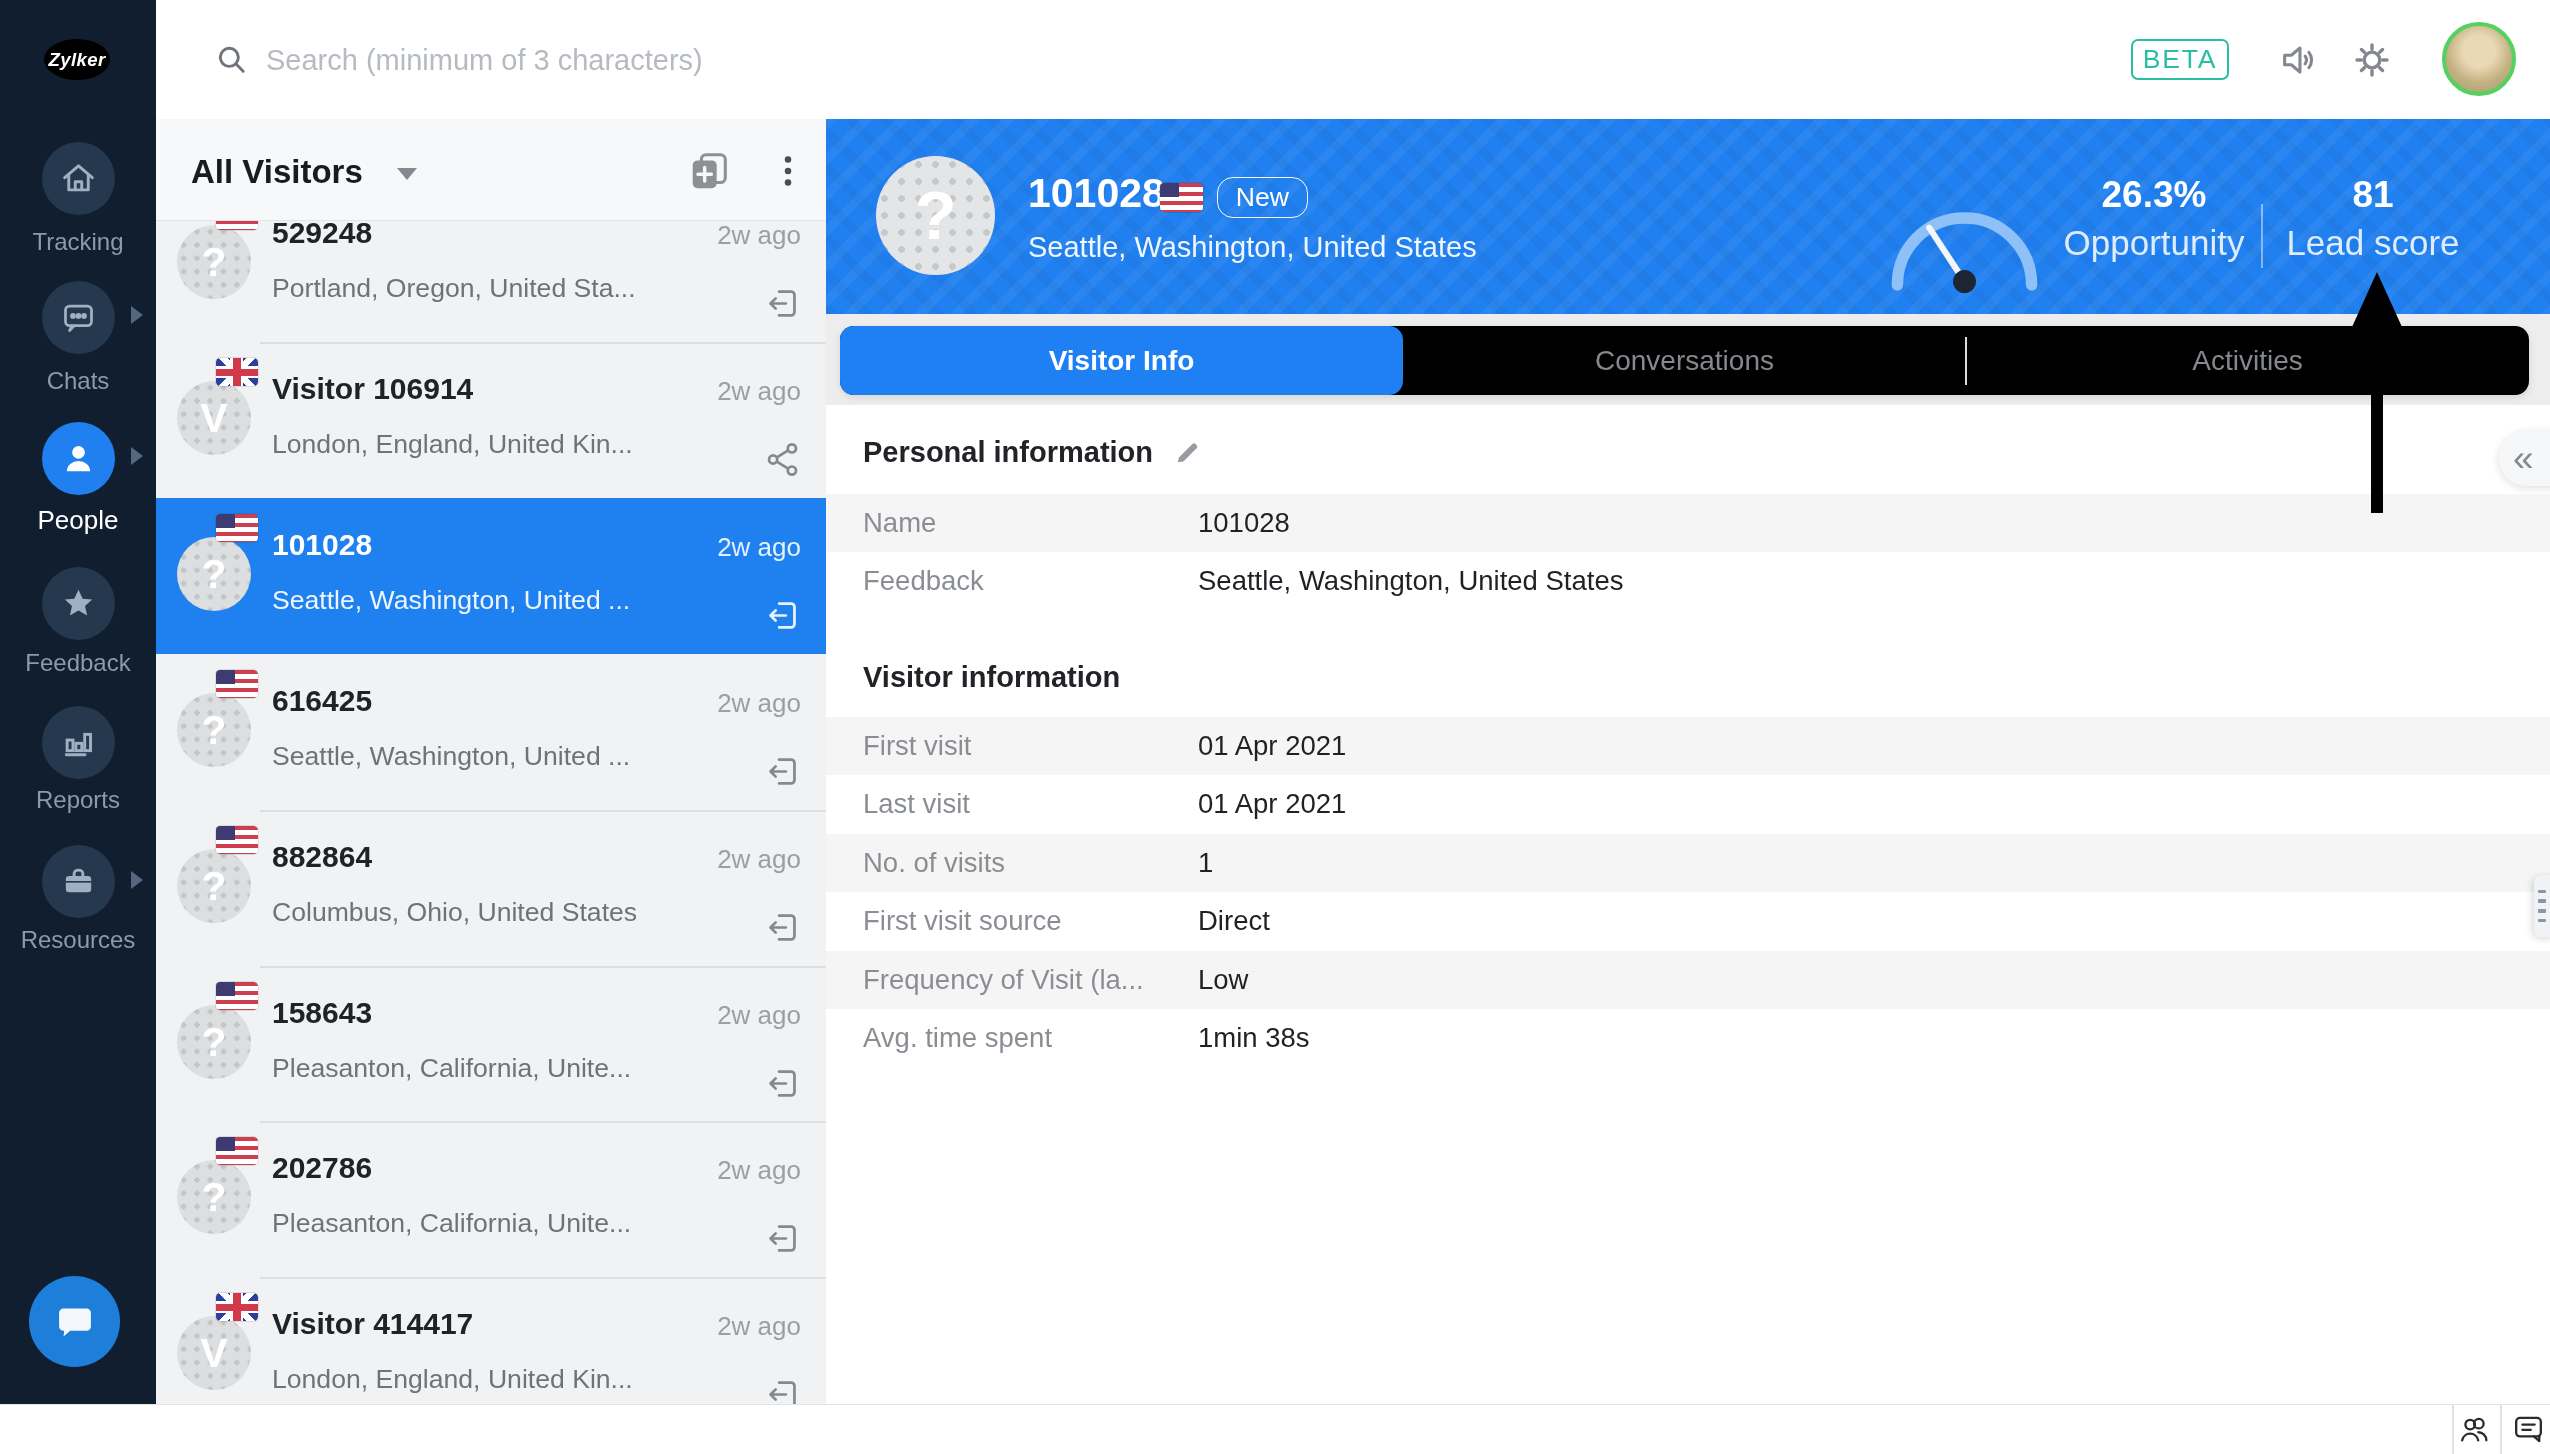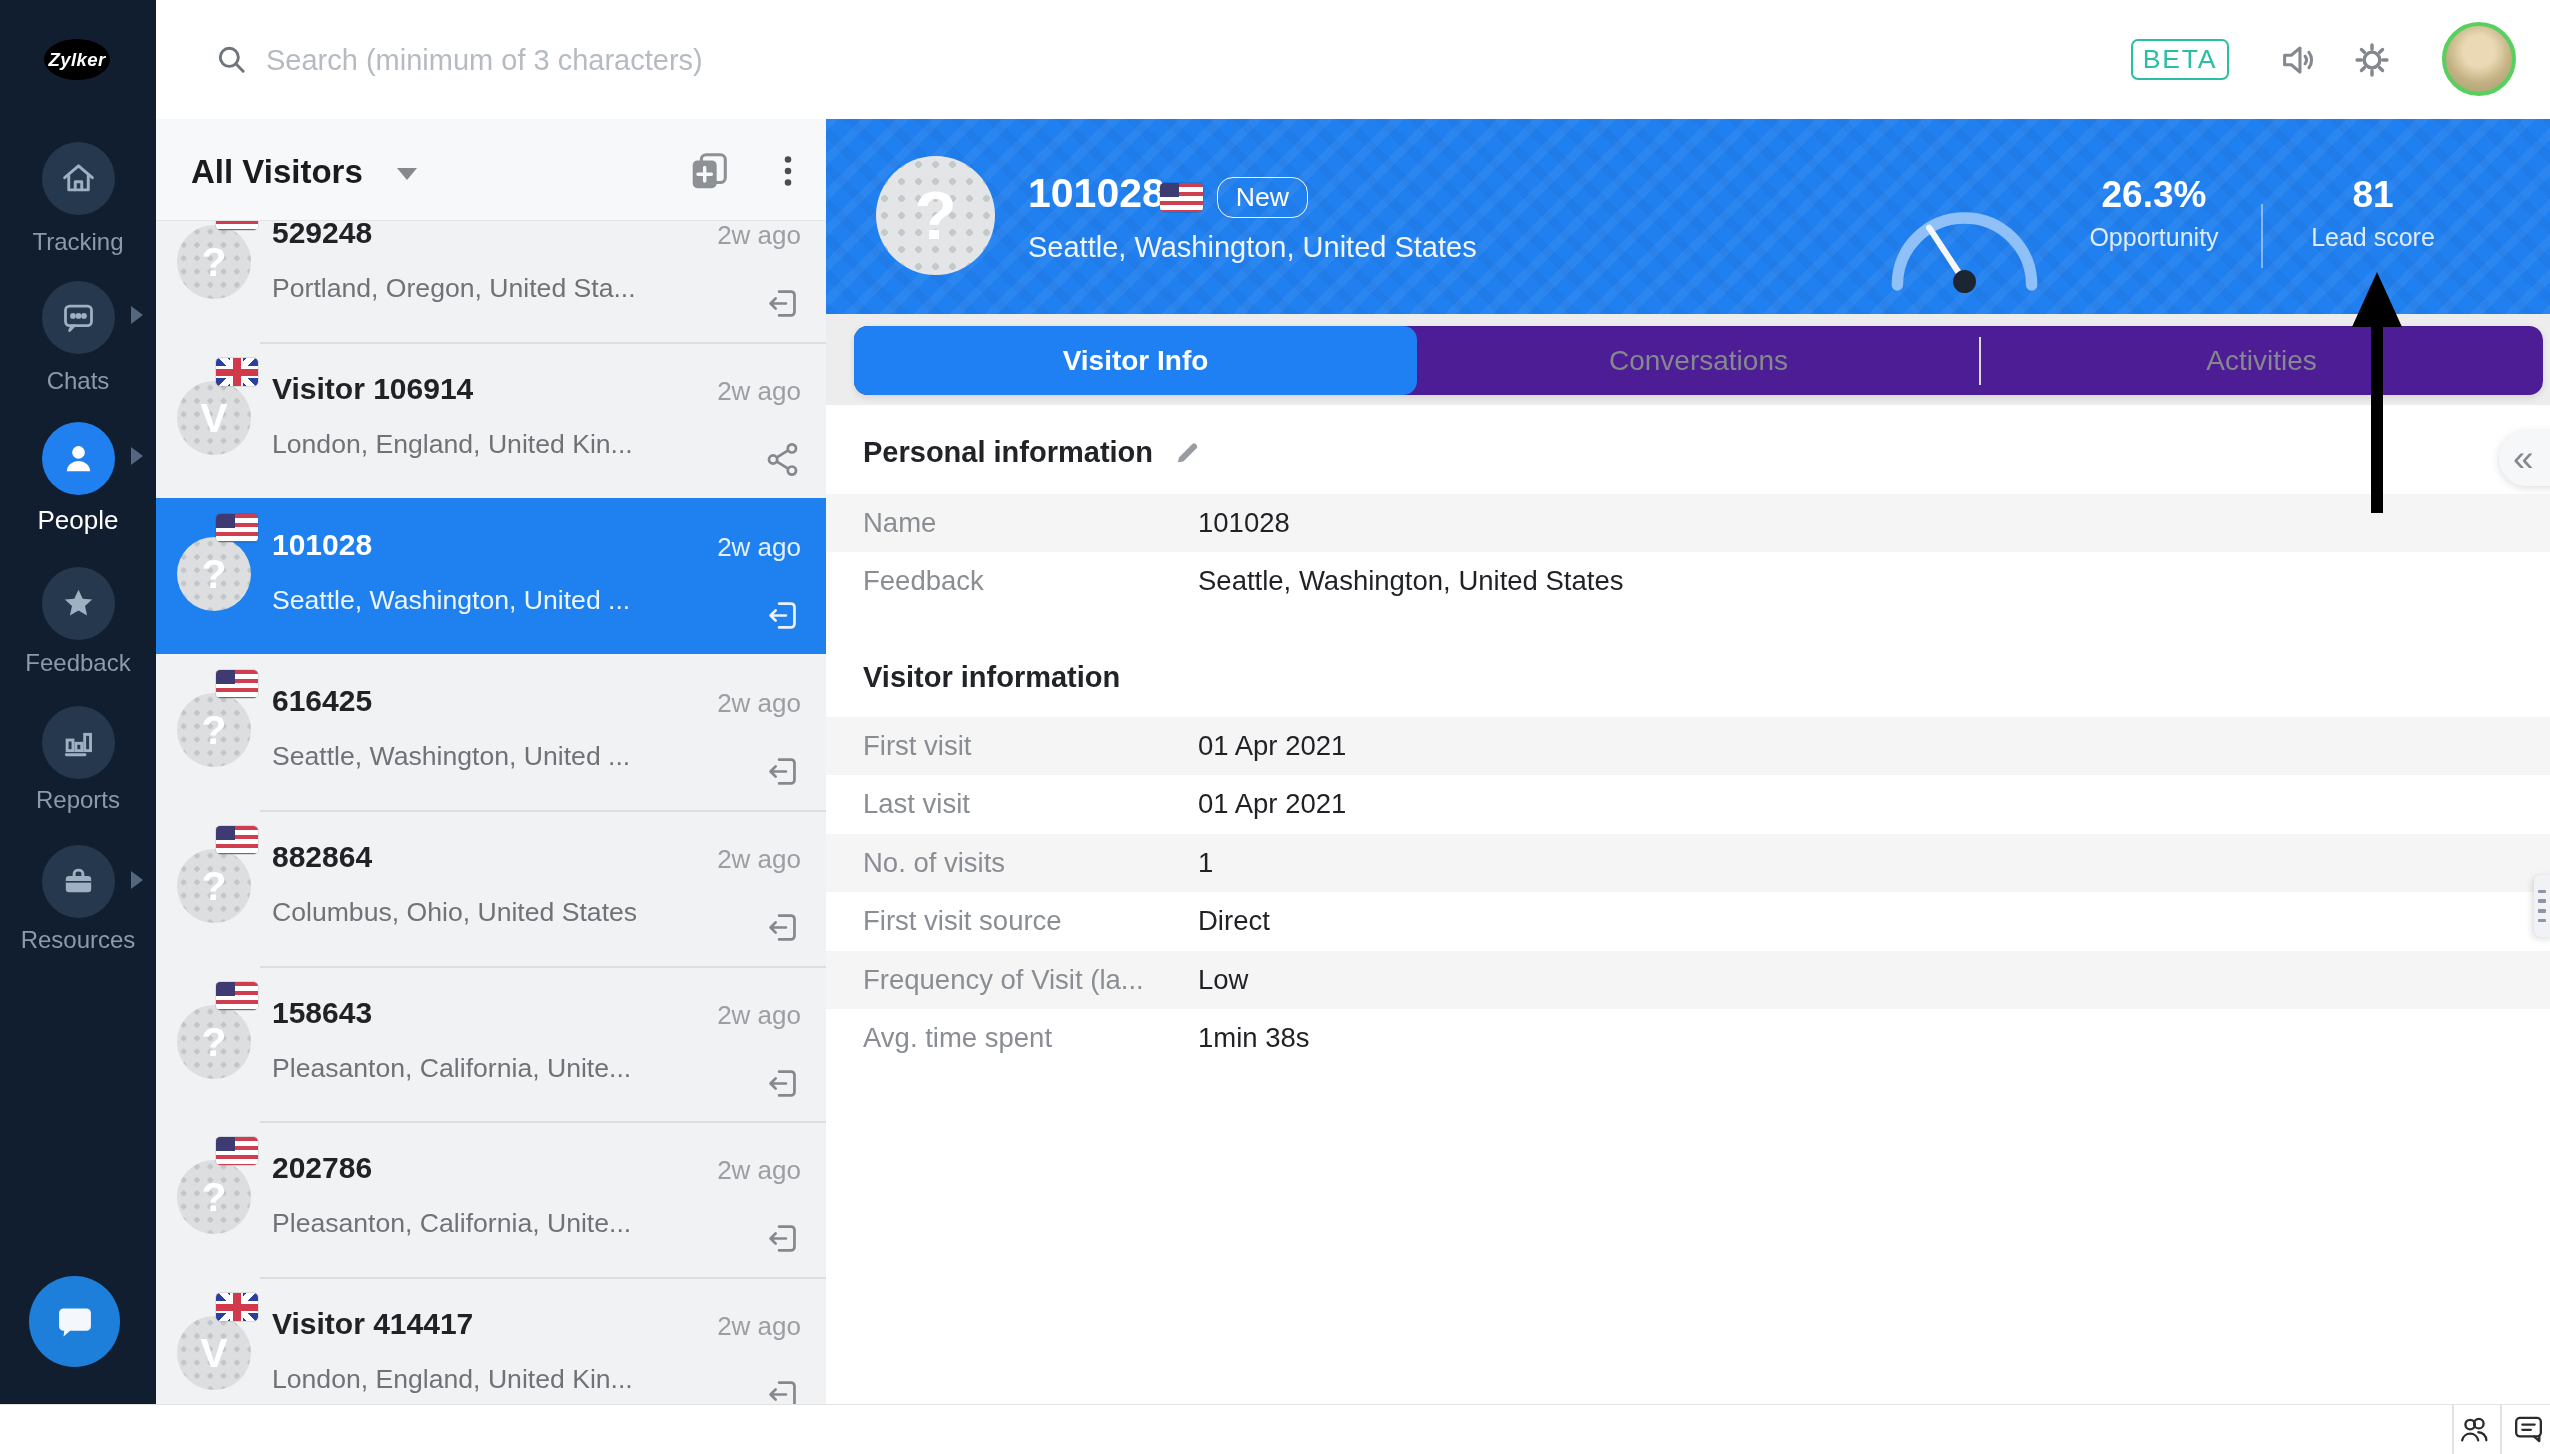--- a/index.html
+++ b/index.html
@@ -87,25 +87,25 @@
         background-image:radial-gradient(circle,#c6c9cc 26%,transparent 30%);
         background-size:17px 17px;
         display:flex;align-items:center;justify-content:center;color:#fff;font-size:69px;font-weight:bold;}
   .d-title{left:202px;top:51px;font-size:41px;font-weight:bold;color:#fff;}
   .flag.md{left:334px;top:64px;width:43px;height:29px;}
   .new-badge{left:391px;top:58px;height:39px;padding:0 17.7px;border:1.8px solid rgba(255,255,255,.95);
         border-radius:16px;color:#fff;font-size:26.6px;display:flex;align-items:center;}
   .d-sub{left:202px;top:112px;font-size:29px;color:rgba(255,255,255,.93);}
   .stat{width:266px;text-align:center;color:#fff;}
   .stat-value{font-size:37px;font-weight:bold;}
-  .stat-label{font-size:25px;color:rgba(255,255,255,.85);margin-top:7px;}
+  .stat-label{font-size:35px;color:rgba(255,255,255,.85);margin-top:7px;}
   .stat-divider{left:1435px;top:85px;width:1.8px;height:64px;background:rgba(255,255,255,.45);}
 
   #tab-strip{left:0;top:195px;width:1724px;height:91px;background:#ededee;}
-  .tab-card{left:28px;top:12.4px;width:1689px;height:69px;background:#4c1d95;border-radius:14px;
+  .tab-card{left:14px;top:12.4px;width:1689px;height:69px;background:#000000;border-radius:14px;
         box-shadow:0 2.7px 7px rgba(0,0,0,.10);display:flex;}
   .tab{flex:1;display:flex;align-items:center;justify-content:center;font-size:28px;color:#85888d;position:relative;}
   .tab.active{background:#1f80f4;color:#fff;border-radius:14px;font-weight:bold;}
   .tab-divider{position:absolute;left:0;top:10.6px;width:1.8px;height:48px;background:#d9dadb;}
 
   .section-title{font-size:29px;font-weight:bold;color:#212326;}
   .info-band{left:0;width:1724px;height:58px;padding-left:32px;}
   .info-band.gray{background:#f5f5f6;}
   .info-label{left:37px;top:0;line-height:58px;font-size:27.5px;color:#8a8e93;white-space:nowrap;}
   .info-value{left:372px;top:0;line-height:58px;font-size:27.5px;color:#1f2124;white-space:nowrap;}

